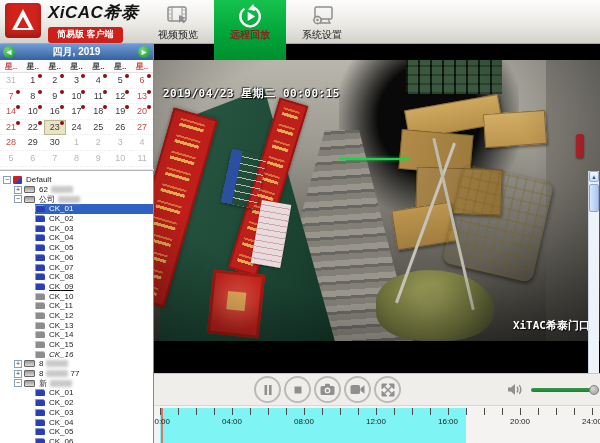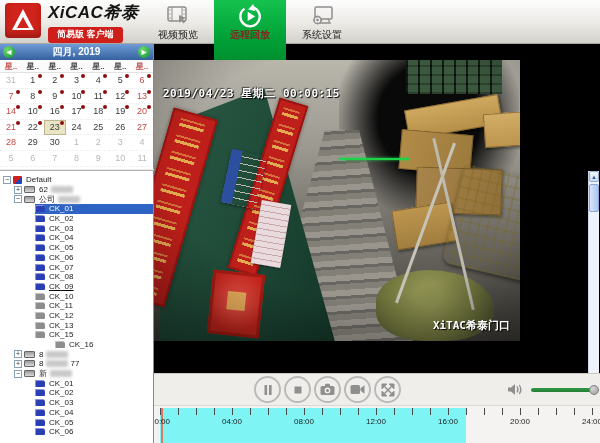--- a/index.html
+++ b/index.html
@@ -65,21 +65,21 @@
   .blur-block { width:22px; height:7px; background:#c9c9c9; filter:blur(1.5px); border-radius:1px; margin-left:1px; flex:none; }
   .tree-scrollbar { position:absolute; right:1px; top:171px; width:11px; height:271px; background:#eef3fb; border-left:1px solid #ccd6e4; z-index:11; }
   .sb-arrow { position:absolute; left:0; width:10px; height:11px; background:linear-gradient(#f4f8ff,#cadcf6);
     border:1px solid #8fabd6; border-radius:2px; color:#3a5a9c; font-size:6px; line-height:10px; text-align:center; cursor:pointer; }
   .sb-up { top:0; } .sb-down { bottom:0; }
   .sb-thumb { position:absolute; left:0; top:13px; width:10px; height:28px; background:linear-gradient(90deg,#d7e5fa,#aac5ee);
     border:1px solid #89a7d8; border-radius:2px; cursor:pointer; }
 
   
   .video-panel { position:absolute; left:154px; top:44px; width:446px; height:329px; background:#000; z-index:5; }
-  .video-image { position:absolute; left:0; top:16px; width:366px; height:281px; overflow:hidden;
+  .video-image { position:absolute; left:0; top:16px; width:446px; height:281px; overflow:hidden;
     background:linear-gradient(180deg,#b9b6ac 0%,#9b9890 32%,#6e6b64 62%,#3f3d38 100%); }
   .vs { position:absolute; }
   .dark-passage { left:185px; top:-20px; width:180px; height:175px;
     background:radial-gradient(ellipse at 50% 45%, #090909 40%, rgba(9,9,9,0) 75%); }
   .right-wall { left:392px; top:0; width:54px; height:281px; background:linear-gradient(180deg,#96938b,#7a776f 45%,#4c4a44); }
   .green-window { left:252px; top:0; width:96px; height:34px; background:#26402b;
     background-image:repeating-linear-gradient(90deg,rgba(0,0,0,.55) 0 2px,rgba(120,160,120,.25) 2px 12px),
                      repeating-linear-gradient(0deg,rgba(0,0,0,.5) 0 2px,transparent 2px 9px); }
   .stairs { left:112px; top:70px; width:155px; height:211px;
     clip-path:polygon(38% 0%,60% 0%,95% 100%,0% 100%);
@@ -372,24 +372,30 @@
       </div>
       <div class="tree-row" style="padding-left: 35px;">
         <span class="row-body">
           <span class="ticon icon-cam gray"></span>
           <span class="tree-label">CK_13</span>
         </span>
       </div>
       <div class="tree-row" style="padding-left: 35px;">
         <span class="row-body">
           <span class="ticon icon-cam gray"></span>
+          <span class="tree-label">CK_14</span>
+        </span>
+      </div>
+      <div class="tree-row" style="padding-left: 35px;">
+        <span class="row-body">
+          <span class="ticon icon-cam gray"></span>
           <span class="tree-label">CK_15</span>
         </span>
       </div>
-      <div class="tree-row" style="padding-left: 55px;">
+      <div class="tree-row" style="padding-left: 35px; font-style: italic;">
         <span class="row-body">
           <span class="ticon icon-cam gray"></span>
           <span class="tree-label">CK_16</span>
         </span>
       </div>
       <div class="tree-row" style="padding-left: 14px;">
         <span class="expander">+</span>
         <span class="row-body">
           <span class="ticon icon-dvr"></span>
           <span class="tree-label">8</span>

